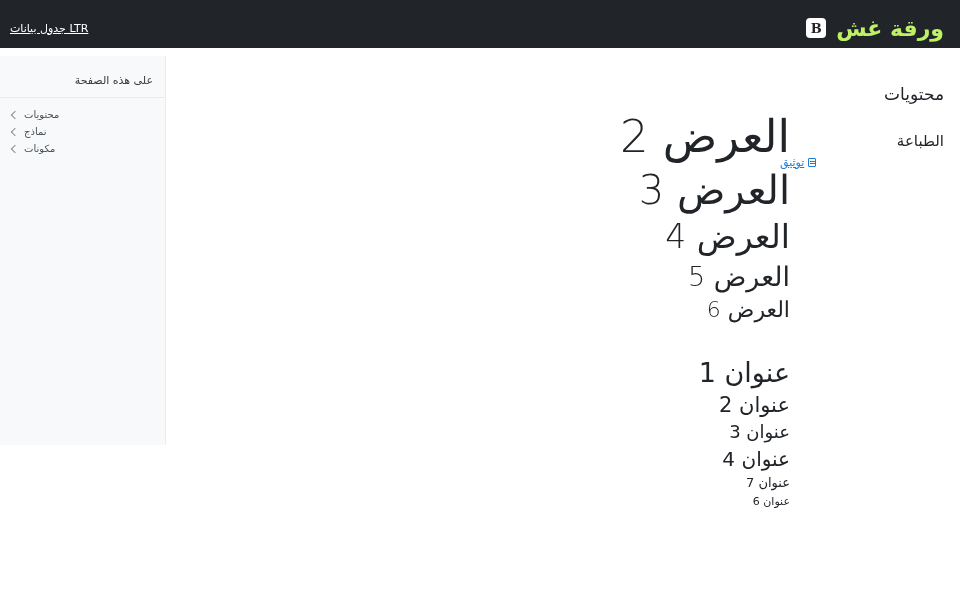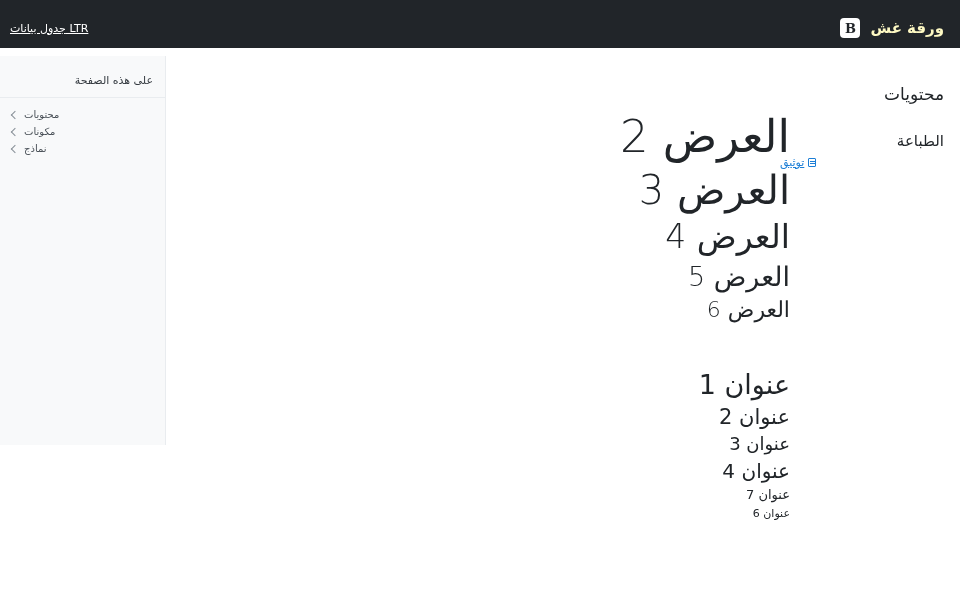--- a/index.html
+++ b/index.html
@@ -25,23 +25,23 @@
   .brand {
     position: absolute;
     top: 0; right: 0;
     height: 56px;
     display: flex;
     align-items: center;
     gap: 10px;
     padding-right: 16px;
   }
   .brand-title {
-    font-size: 15px;
+    font-size: 22px;
     font-weight: 700;
-    color: #fef9c3;
+    color: #bef264;
     letter-spacing: 0;
   }
   .brand-logo {
     width: 20px;
     height: 20px;
     background: #ffffff;
     border-radius: 4px;
     color: #212529;
     font-size: 13px;
     font-weight: 700;
@@ -180,21 +180,21 @@
     
     margin-left: 0;
   }
   .d1 { font-size: 50px; }
   .d2 { font-size: 45px; }
   .d3 { font-size: 40px; }
   .d4 { font-size: 33px; }
   .d5 { font-size: 27px; }
   .d6 { font-size: 22px; }
 
-  .headings-block { margin-top: 46px; text-align: right; }
+  .headings-block { margin-top: 34px; text-align: right; }
   .heading {
     color: #212529;
     font-weight: 400;
     line-height: 1.15;
     margin: 0 0 5px 0;
   }
   .h1 { font-size: 27px; }
   .h2 { font-size: 21px; }
   .h3 { font-size: 18px; }
   .h4 { font-size: 20px; }
@@ -223,25 +223,25 @@
 
 <aside class="left-sidebar">
   <div class="lsb-heading">على هذه الصفحة</div>
   <ul class="lsb-list">
     <li class="lsb-item">
       <span class="chev"></span>
       <span class="lsb-item-label">محتويات</span>
     </li>
     <li class="lsb-item">
       <span class="chev"></span>
-      <span class="lsb-item-label">مكونات</span>
+      <span class="lsb-item-label">نماذج</span>
     </li>
     <li class="lsb-item">
       <span class="chev"></span>
-      <span class="lsb-item-label">نماذج</span>
+      <span class="lsb-item-label">مكونات</span>
     </li>
   </ul>
 </aside>
 
 <nav class="right-rail">
   <div class="rr-title">محتويات</div>
   <div class="rr-section">الطباعة</div>
   <a class="rr-link" href="#">
     <span>توثيق</span>
     <span class="doc-icon"></span>

